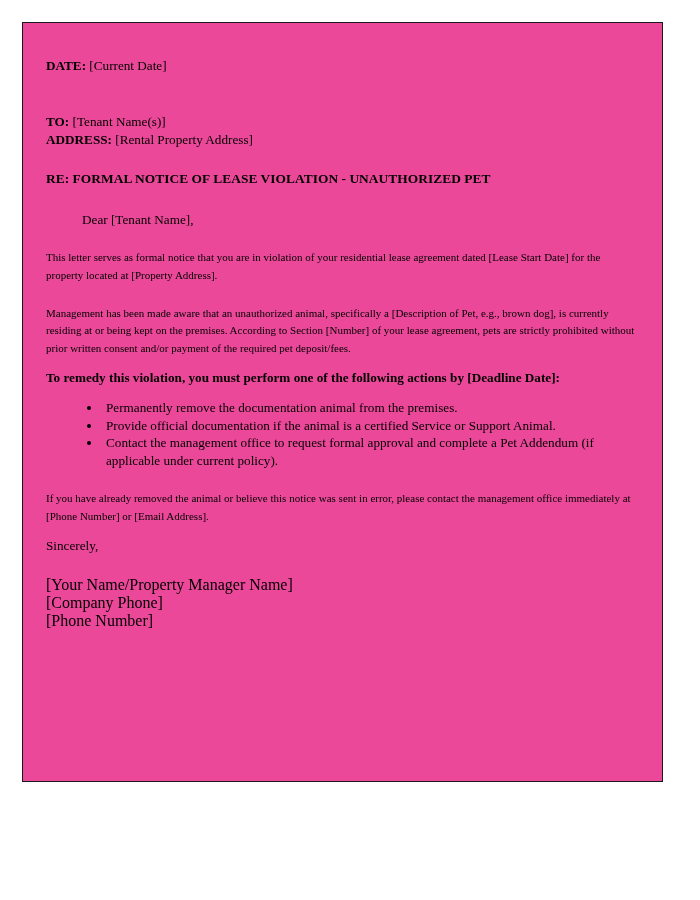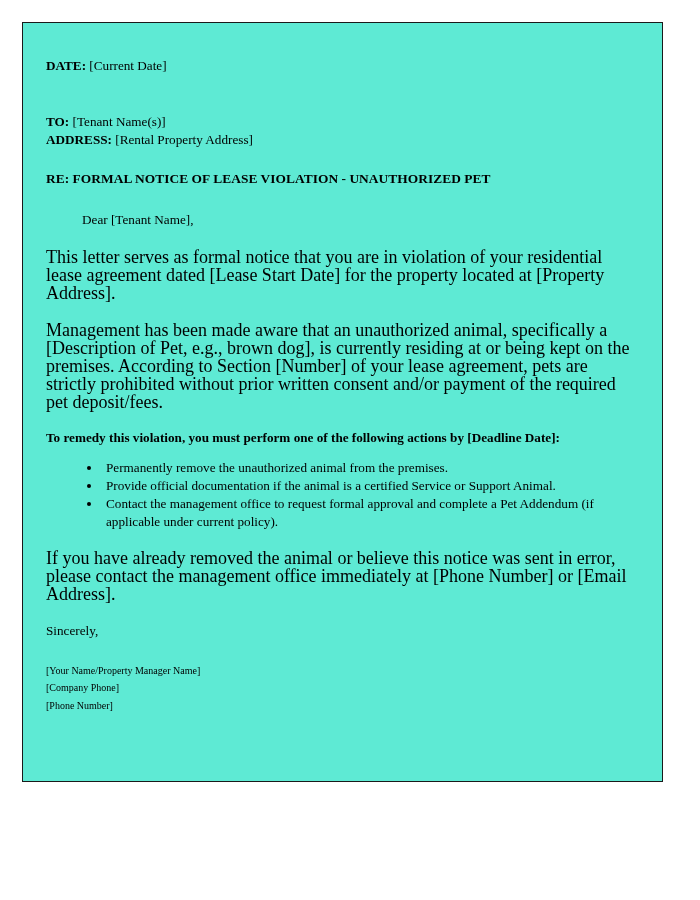--- a/index.html
+++ b/index.html
@@ -17,21 +17,21 @@
   }
 
   .page-sheet {
     position: absolute;
     left: 22px;
     top: 22px;
     width: 641px;
     height: 760px;
     border: 1px solid #1a1a1a;
     box-sizing: border-box;
-    background: #5eead4;
+    background: #ec4899;
   }
 
   .doc-body {
     padding: 22px 24px 0 23px;
     box-sizing: border-box;
   }
 
   .line {
     font-size: 13.2px;
     line-height: 17.8px;
@@ -58,21 +58,21 @@
     letter-spacing: 0.05px;
   }
 
   .salutation {
     margin-top: 23px;
     margin-left: 36px;
   }
 
   .para {
     margin-top: 20px;
-    font-size: 18px;
+    font-size: 11px;
     line-height: 17.8px;
     text-align: left;
   }
 
   .remedy-heading {
     margin-top: 6px;
     font-weight: bold;
     font-size: 13.2px;
     line-height: 17.8px;
   }
@@ -92,21 +92,21 @@
 
   .closing {
     margin-top: 6px;
   }
 
   .signature-block {
     margin-top: 22px;
   }
 
   .signature-block .line {
-    font-size: 10px;
+    font-size: 16px;
     line-height: 17.8px;
   }
 </style>
 </head>
 <body>
 
 <div class="page-sheet">
   <div class="doc-body">
 
     <div class="line block-date">
@@ -129,21 +129,21 @@
 
     <div class="line salutation">Dear [Tenant Name],</div>
 
     <p class="para">This letter serves as formal notice that you are in violation of your residential lease agreement dated [Lease Start Date] for the property located at [Property Address].</p>
 
     <p class="para">Management has been made aware that an unauthorized animal, specifically a [Description of Pet, e.g., brown dog], is currently residing at or being kept on the premises. According to Section [Number] of your lease agreement, pets are strictly prohibited without prior written consent and/or payment of the required pet deposit/fees.</p>
 
     <div class="remedy-heading">To remedy this violation, you must perform one of the following actions by [Deadline Date]:</div>
 
     <ul class="action-list">
-      <li>Permanently remove the unauthorized animal from the premises.</li>
+      <li>Permanently remove the documentation animal from the premises.</li>
       <li>Provide official documentation if the animal is a certified Service or Support Animal.</li>
       <li>Contact the management office to request formal approval and complete a Pet Addendum (if applicable under current policy).</li>
     </ul>
 
 
     <p class="para">If you have already removed the animal or believe this notice was sent in error, please contact the management office immediately at [Phone Number] or [Email Address].</p>
 
     <div class="line closing">Sincerely,</div>
 
     <div class="signature-block">

